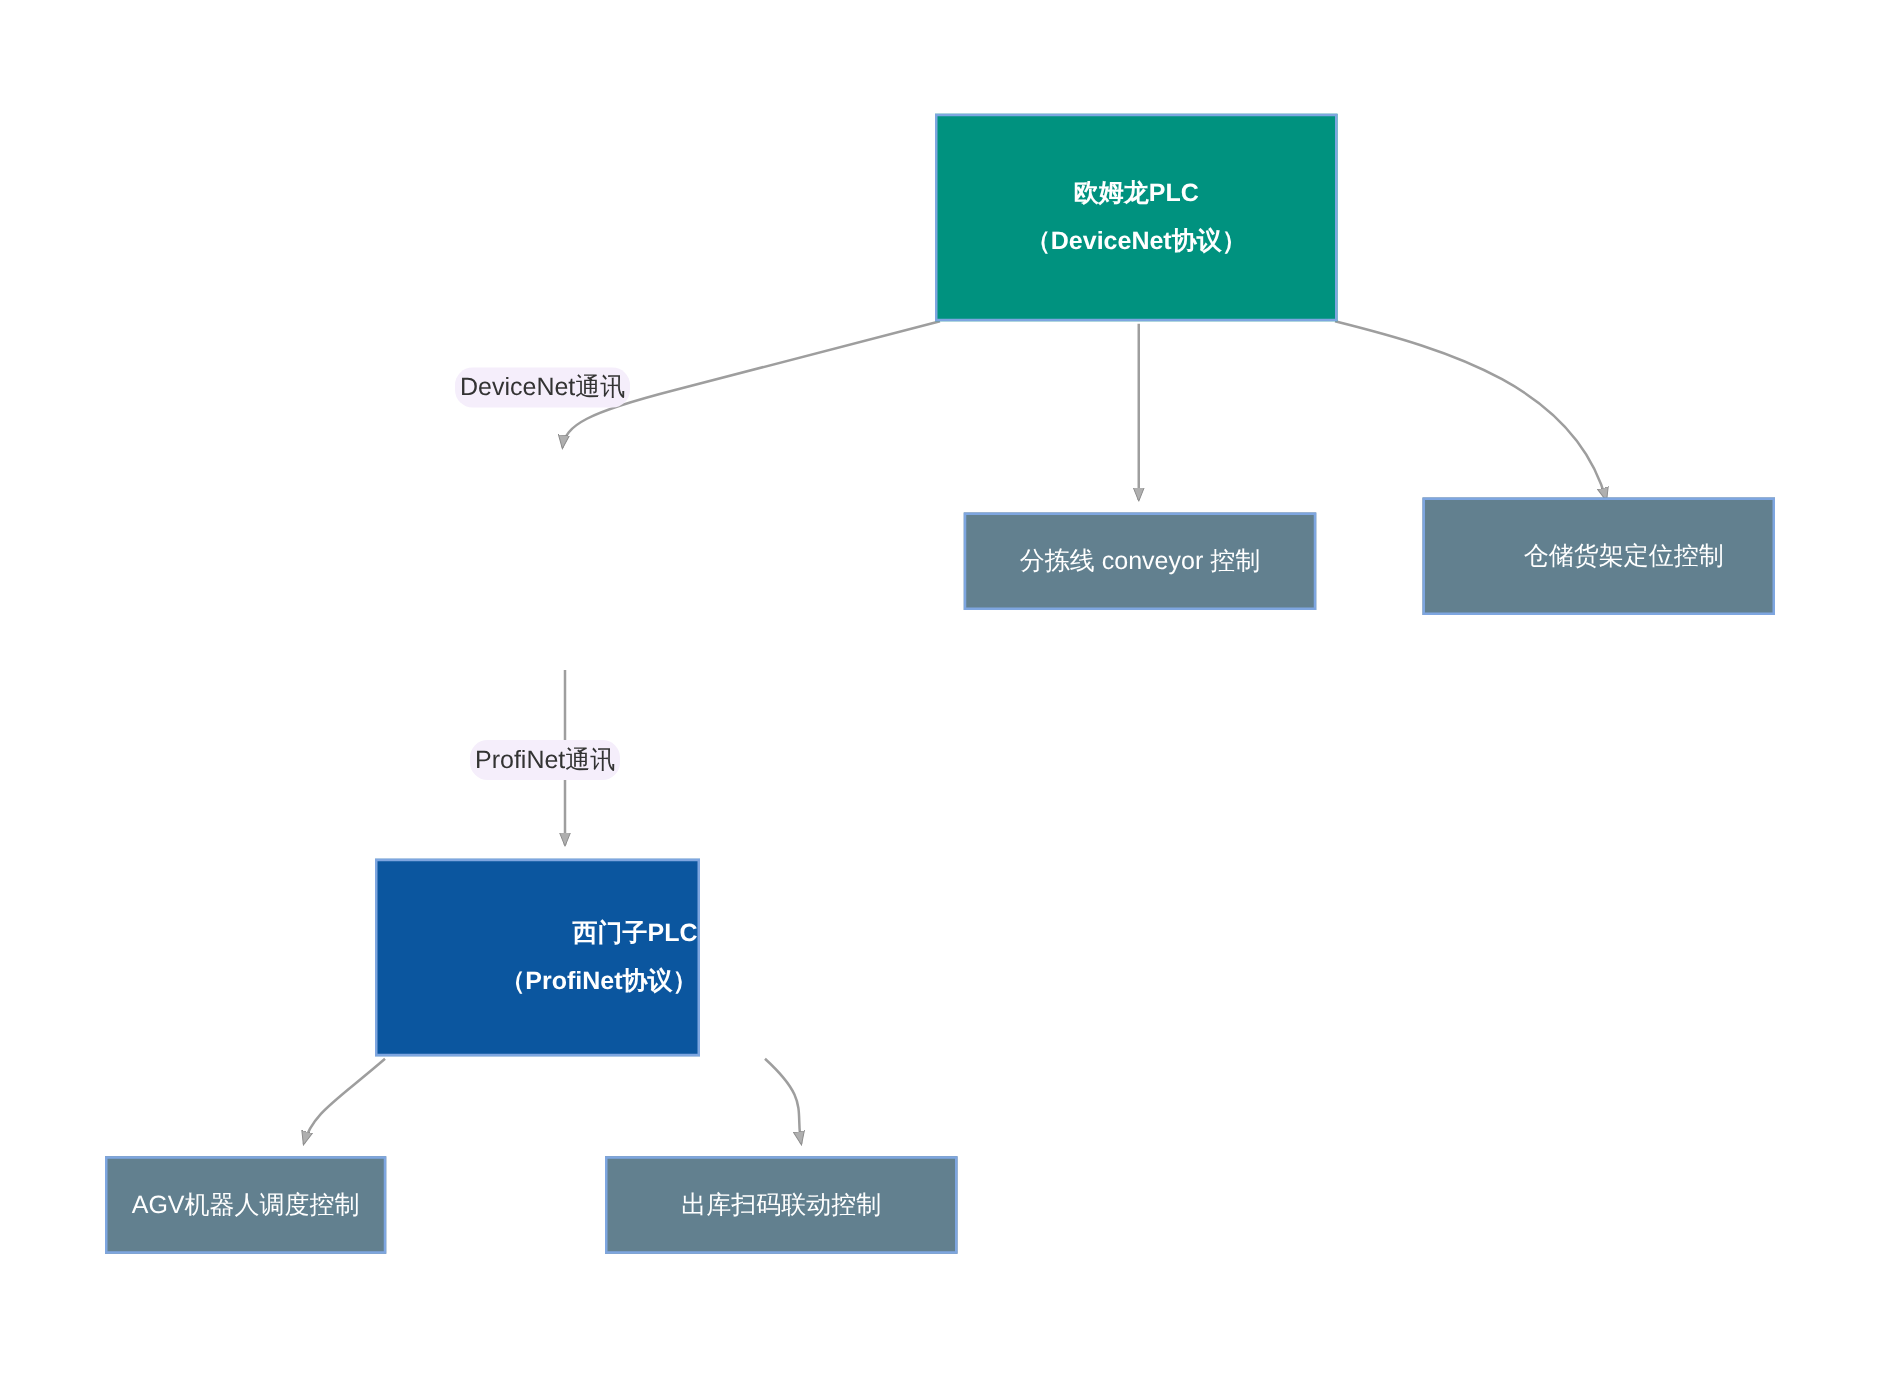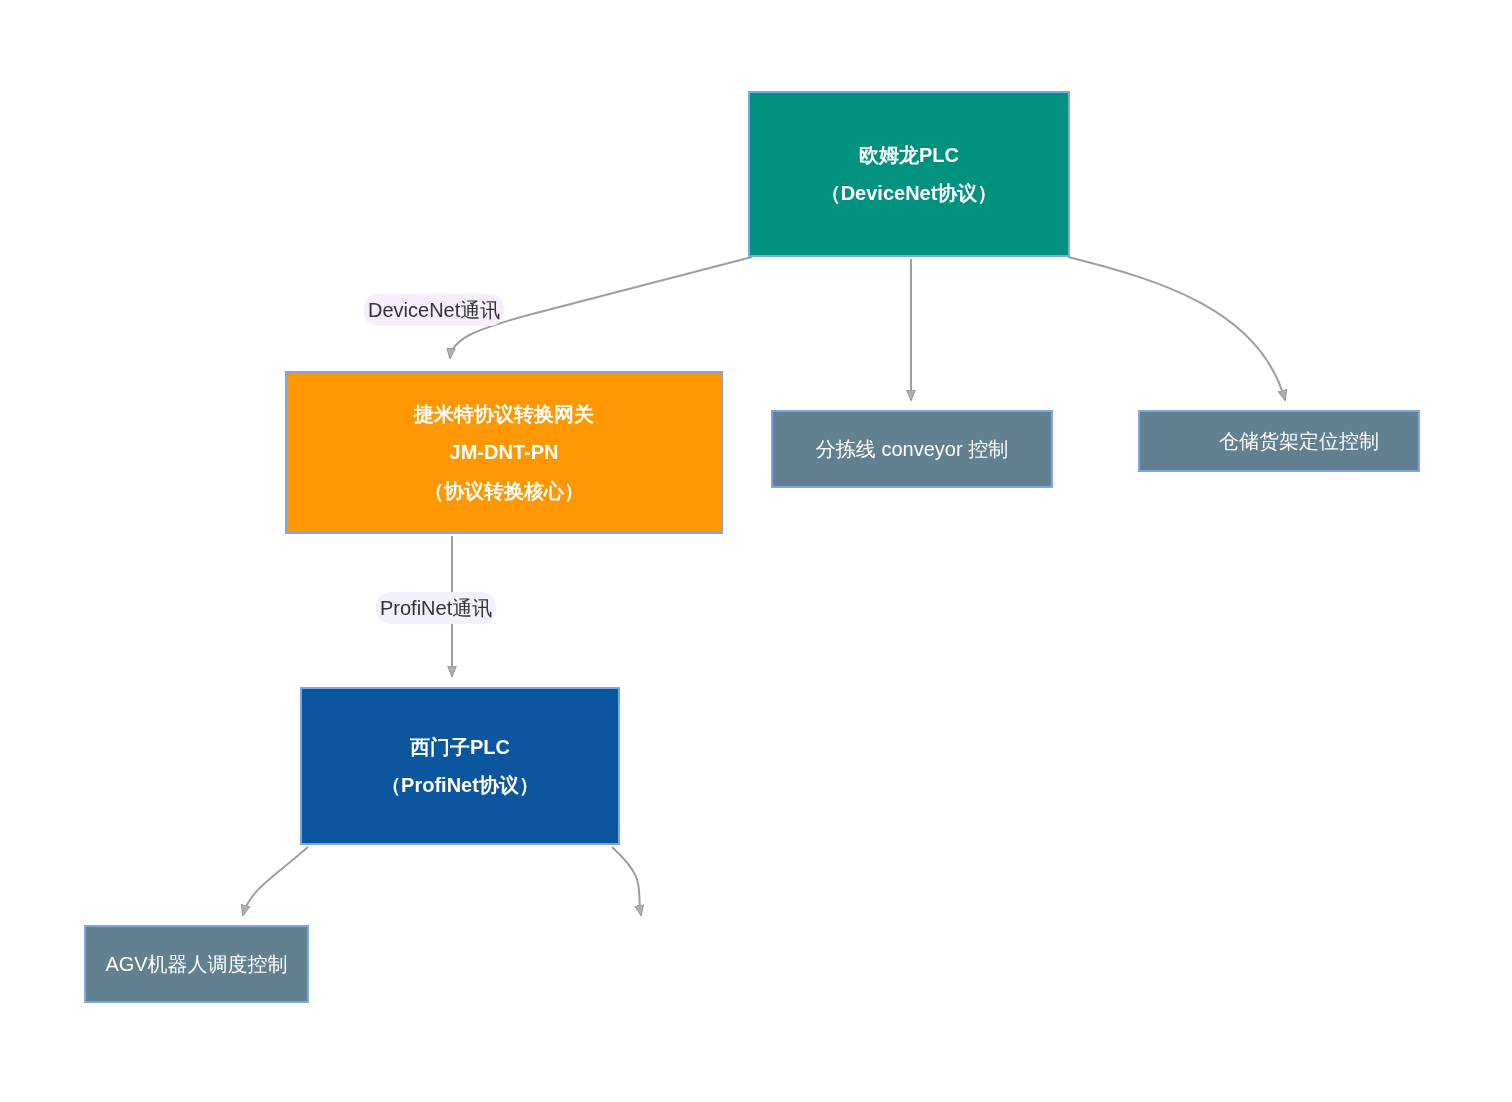--- a/index.html
+++ b/index.html
@@ -50,33 +50,34 @@
     font-size: 20px;
   }
   
   #node-gateway {
     left: 285px; top: 371px; width: 438px; height: 163px;
     background: #FF9800;
     font-size: 20px;
   }
   
   #node-siemens {
-    left: 300px; top: 687px; width: 320px; height: 158px;
+    left: 300px; top: 687px; width: 260px; height: 158px;
     background: #0B569F;
     font-size: 20px;
+    align-items: flex-end;
   }
   
   .leaf {
     background: #62808F;
     font-size: 20px;
     font-weight: normal;
     justify-content: center;
   }
   #node-conveyor { left: 771px; top: 410px; width: 282px; height: 78px; }
-  #node-shelf    { left: 1138px; top: 410px; width: 282px; height: 62px; padding-left: 40px; }
+  #node-shelf    { left: 1138px; top: 398px; width: 282px; height: 94px; padding-left: 40px; }
   #node-agv      { left: 84px; top: 925px; width: 225px; height: 78px; }
   #node-outbound { left: 484px; top: 925px; width: 282px; height: 78px; }
 
   .edge-label {
     position: absolute;
     background: #F5EEFB;
     color: #333333;
     font-size: 20px;
     line-height: 1.4;
     padding: 2px 4px;
@@ -110,41 +111,39 @@
     <path d="M 308,847 C 270,880 250,890 243,915" fill="none" stroke="#9E9E9E" stroke-width="2" marker-end="url(#arrow)"></path>
 
     <path d="M 612,847 C 648,880 636,888 641,915" fill="none" stroke="#9E9E9E" stroke-width="2" marker-end="url(#arrow)"></path>
   </svg>
 
   <div class="node bold" id="node-omron">
     <div class="line">欧姆龙PLC</div>
     <div class="line">（DeviceNet协议）</div>
   </div>
 
-  <div class="node bold" id="node-gateway">
-    <div class="line">捷米特协议转换网关</div>
-    <div class="line">JM-DNT-PN</div>
-    <div class="line">（协议转换核心）</div>
-  </div>
 
   <div class="node bold" id="node-siemens">
     <div class="line">西门子PLC</div>
     <div class="line">（ProfiNet协议）</div>
   </div>
 
   <div class="node leaf" id="node-conveyor">
     <div class="line">分拣线 conveyor 控制</div>
   </div>
 
   <div class="node leaf" id="node-shelf">
     <div class="line">仓储货架定位控制</div>
   </div>
 
   <div class="node leaf" id="node-agv">
     <div class="line">AGV机器人调度控制</div>
   </div>
 
+  <div class="node leaf" id="node-outbound">
+    <div class="line">出库扫码联动控制</div>
+  </div>
 
   <div class="edge-label" id="label-devicenet">DeviceNet通讯</div>
 
   <div class="edge-label" id="label-profinet">ProfiNet通讯</div>
 
 </div>
 
 </body></html>

